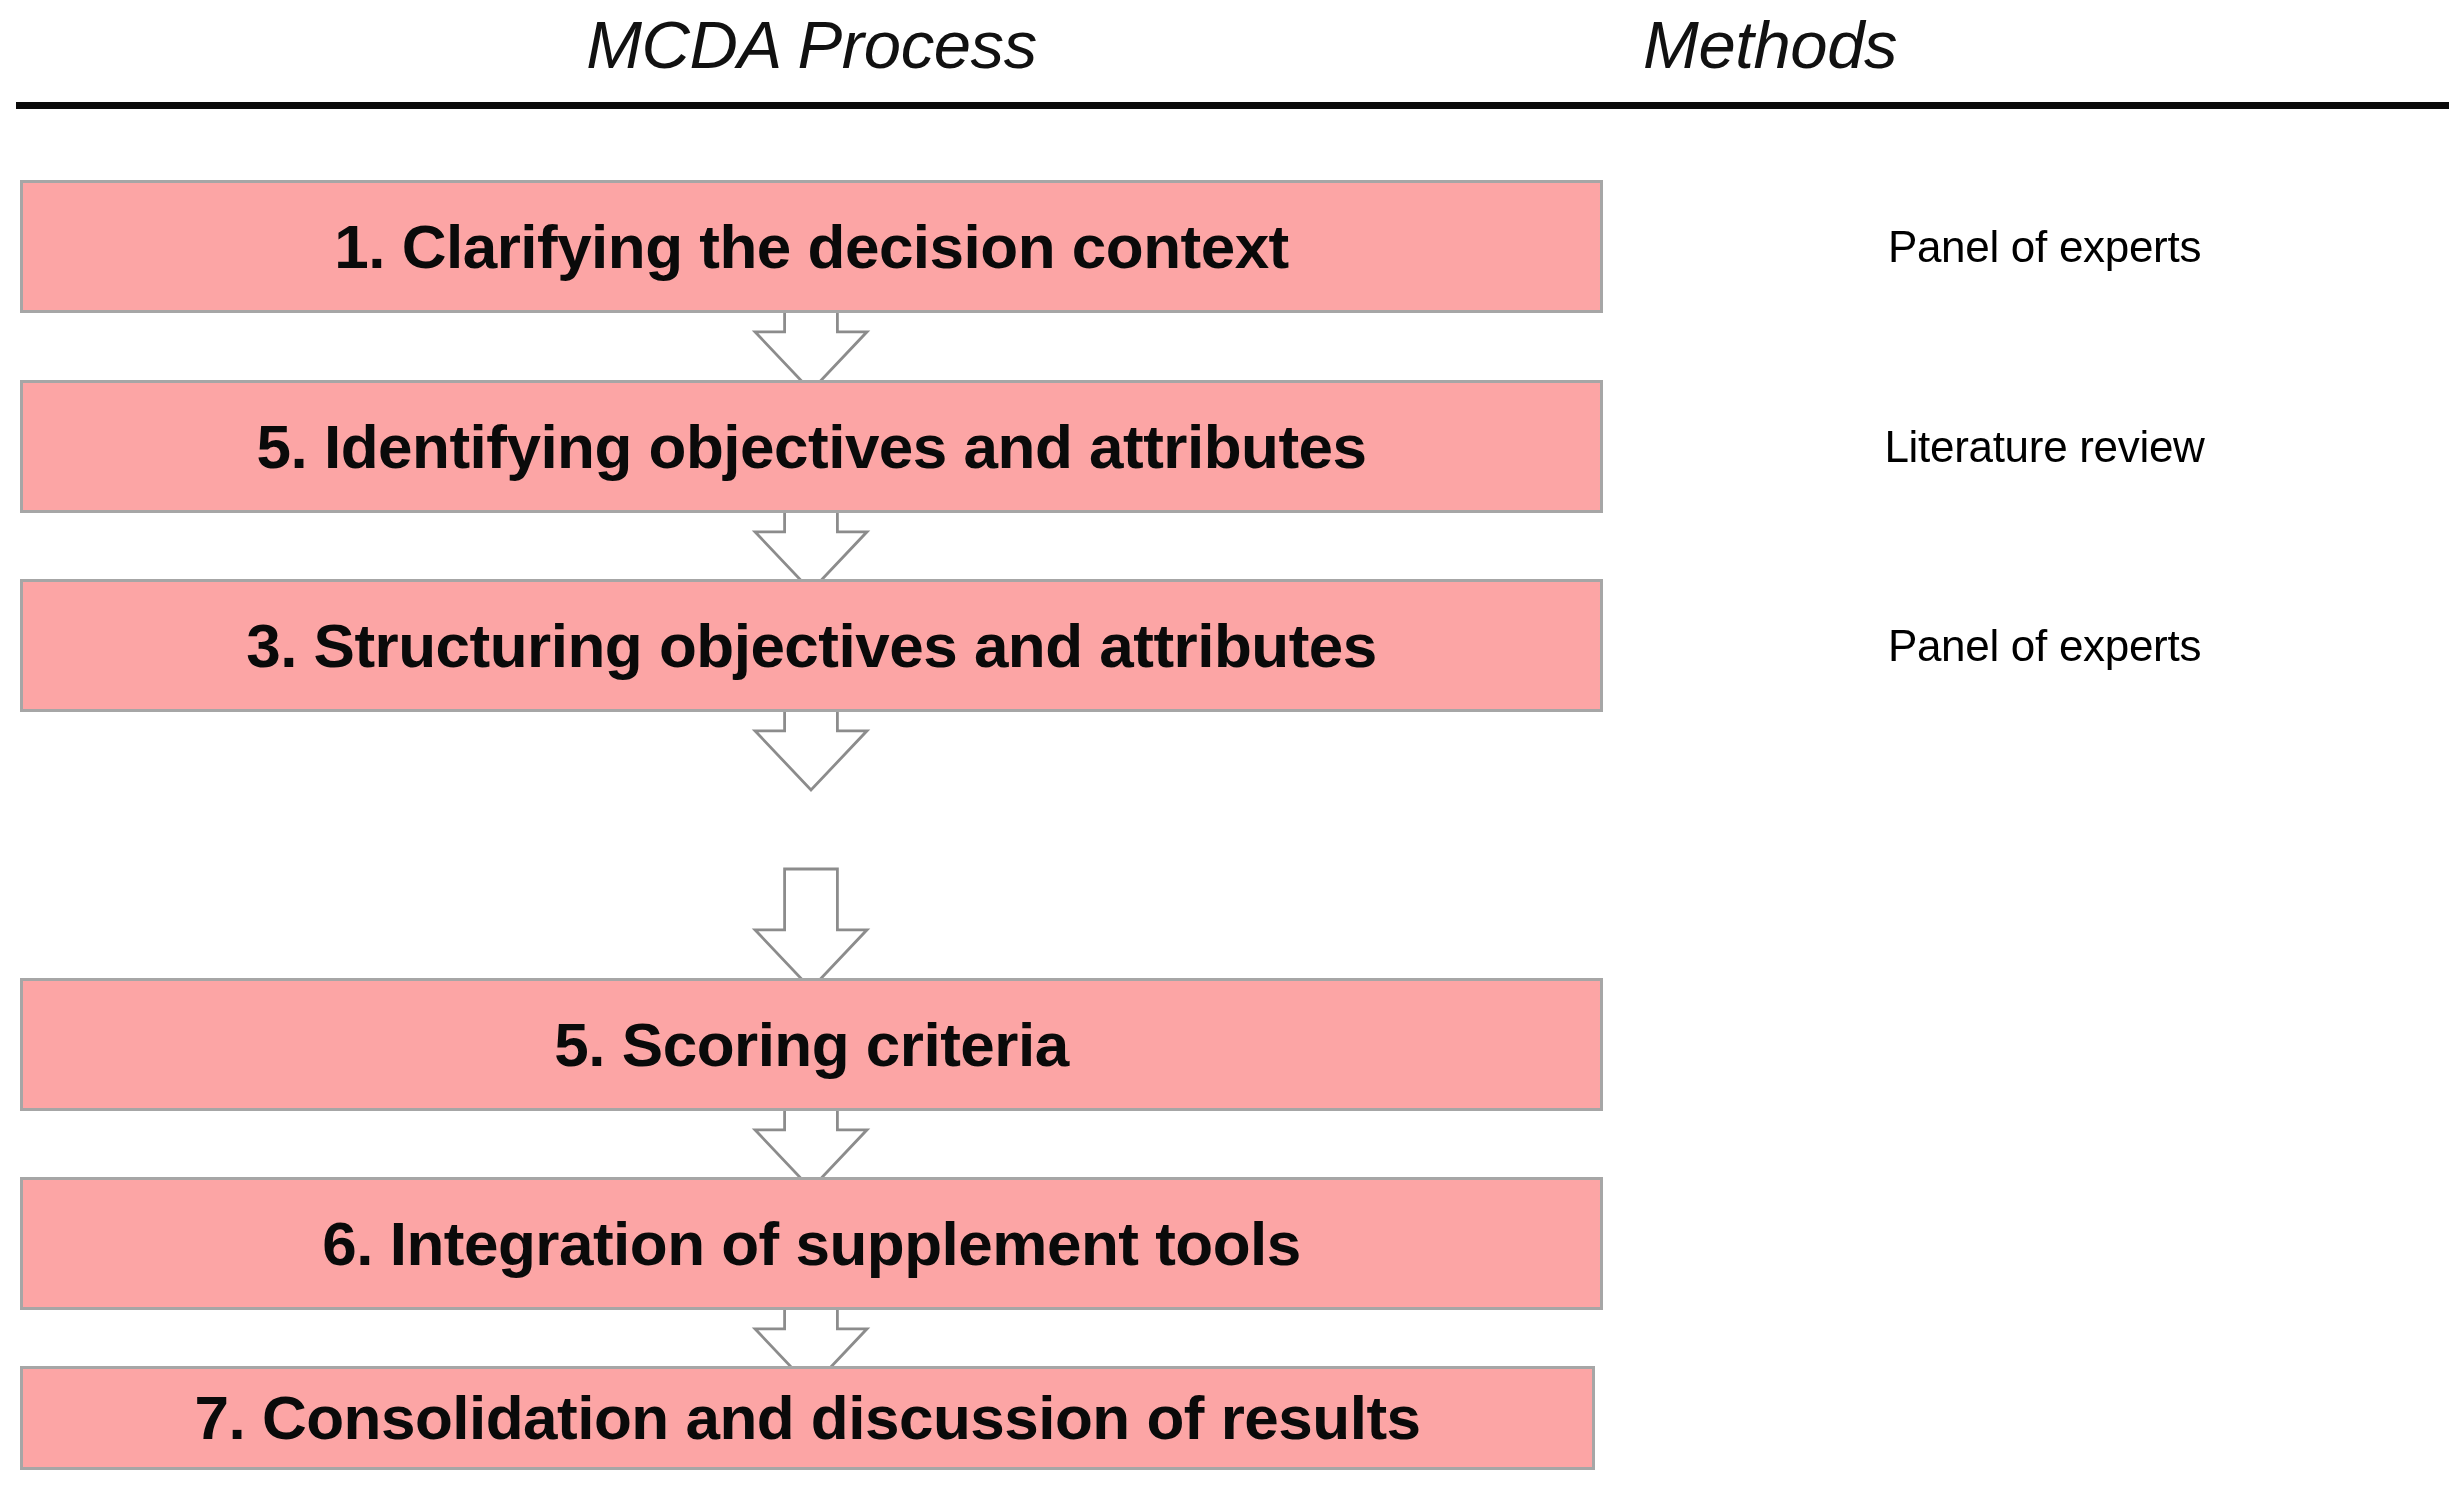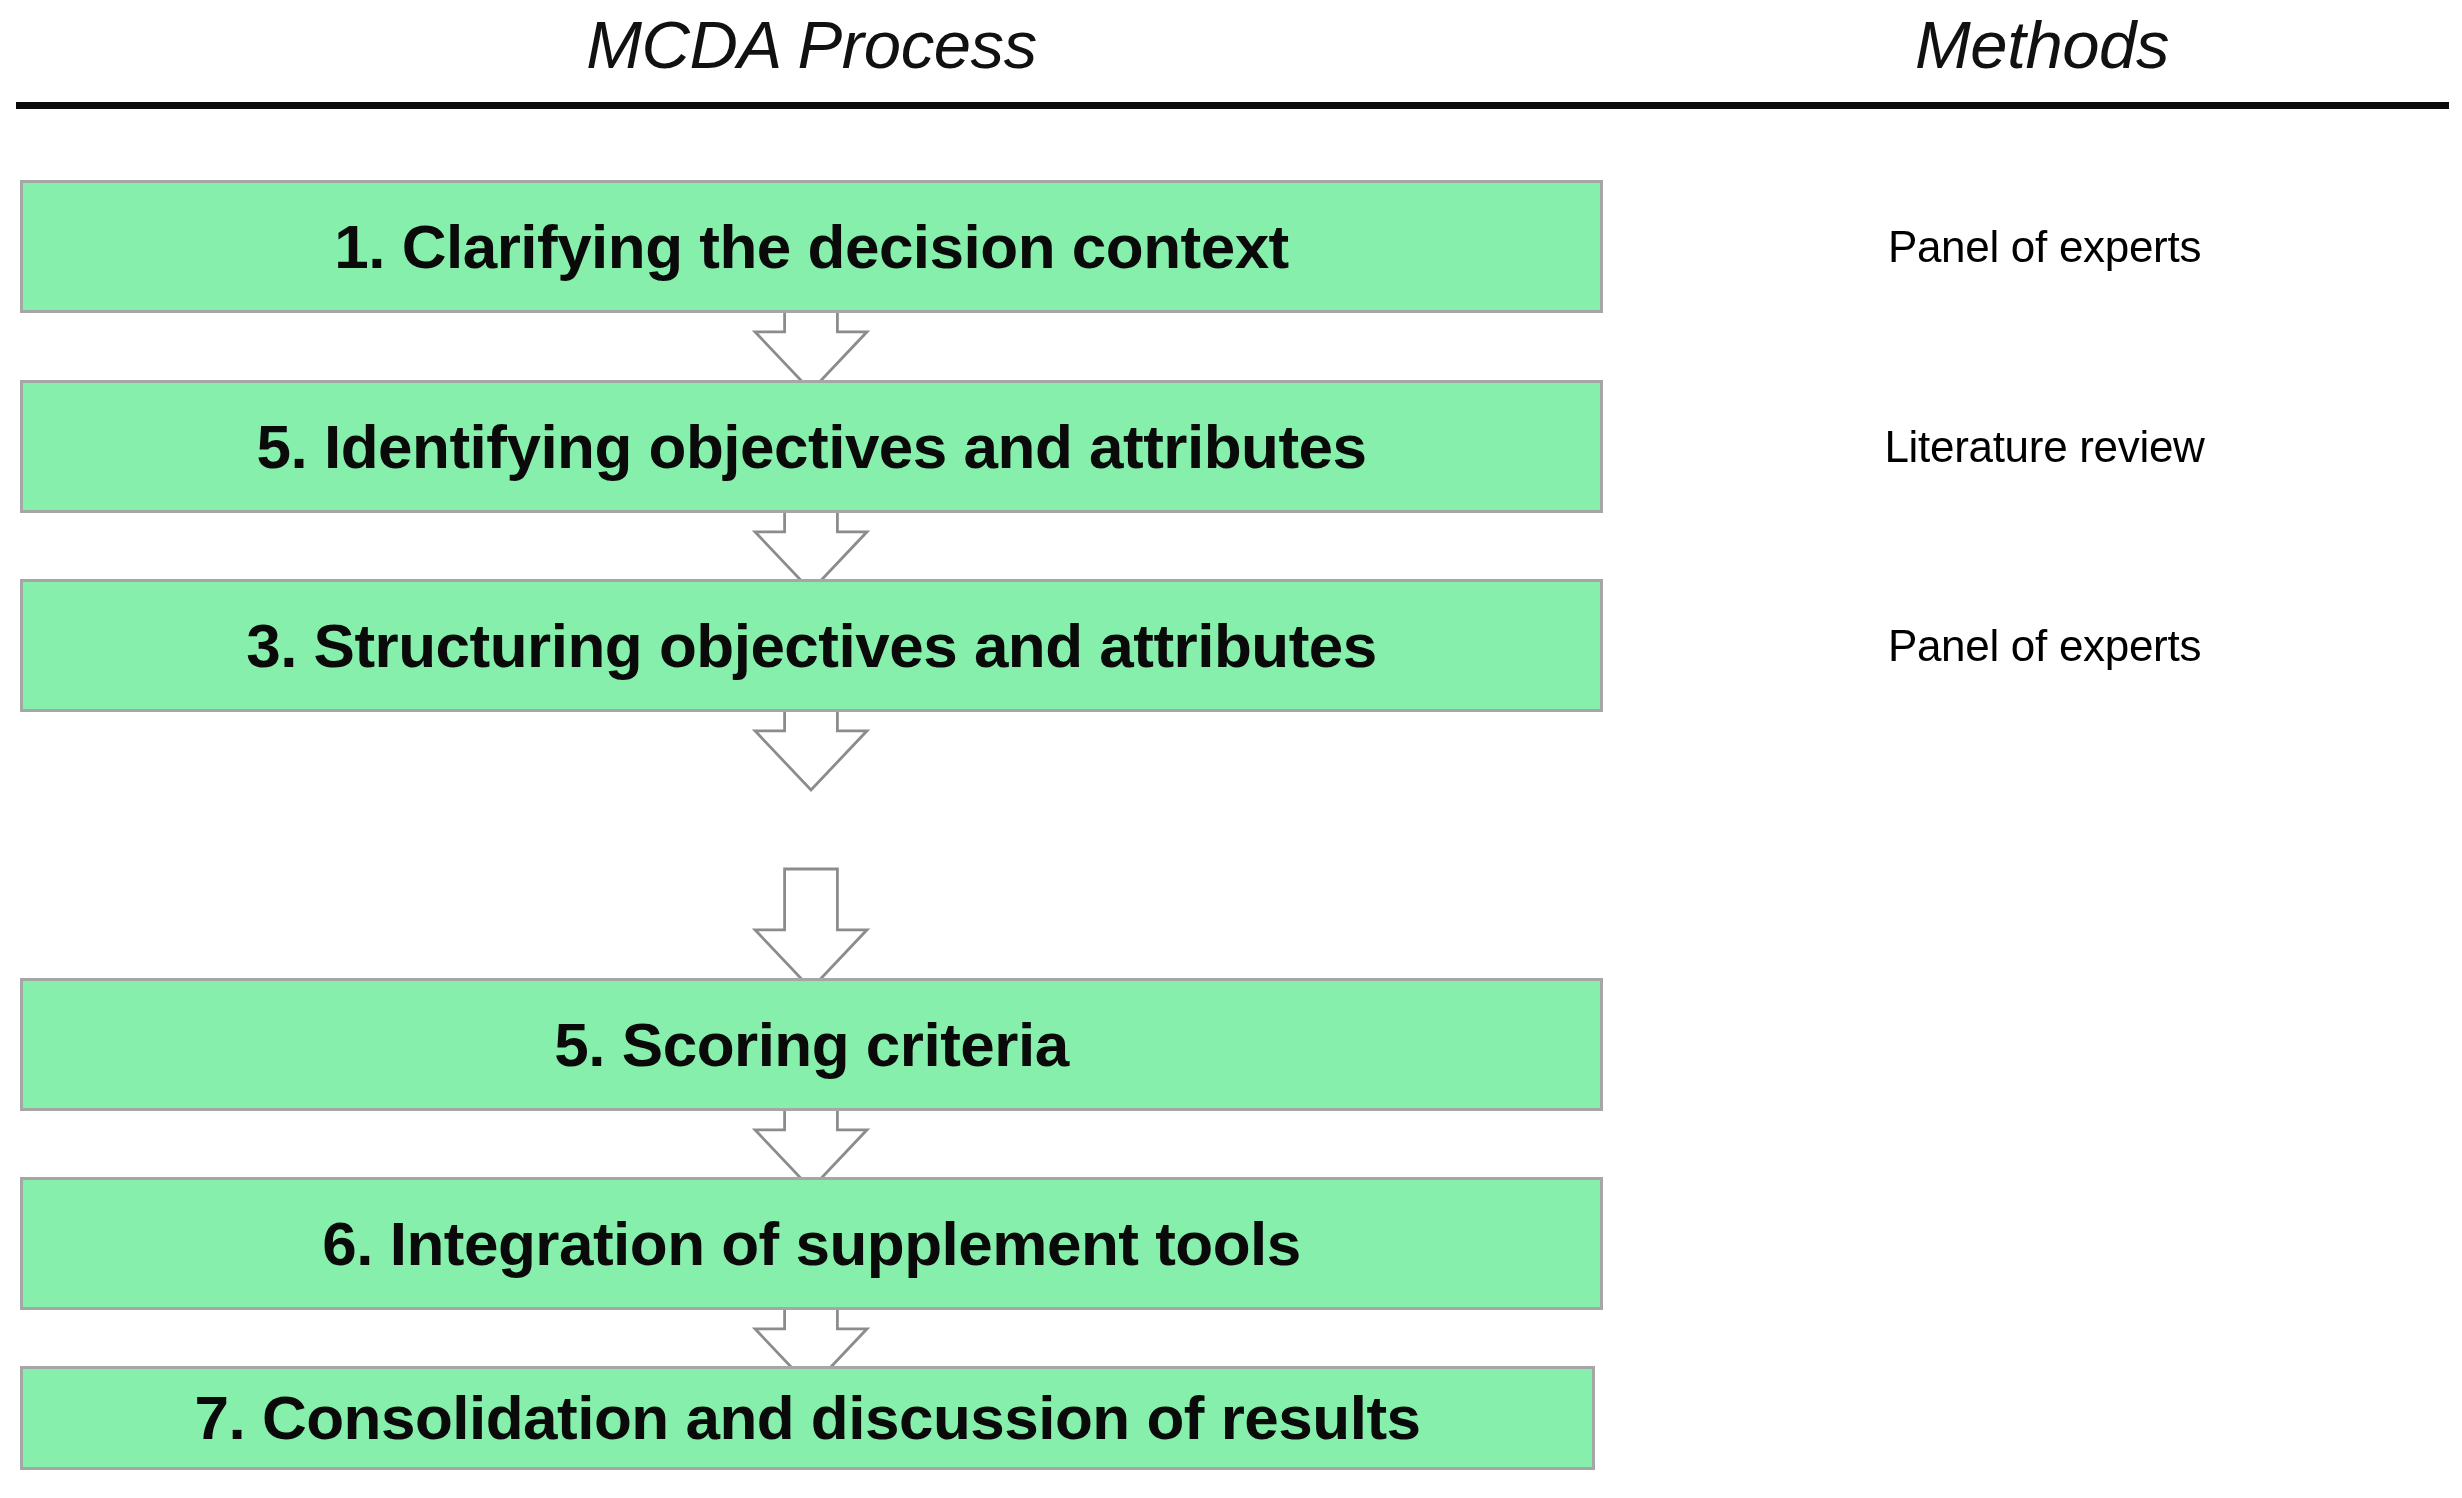--- a/index.html
+++ b/index.html
@@ -42,21 +42,20 @@
     letter-spacing: -0.4px;
   }
   .header-mcda {
     left: 20px;
     width: 1583px;
     text-align: center;
   }
   .header-methods {
     left: 1643px;
     width: 798px;
-    text-align: center;
   }
 
   
   .separator {
     position: absolute;
     left: 16px;
     top: 102px;
     width: 2433px;
     height: 7.2px;
     background: #0a0a0a;
@@ -71,21 +70,21 @@
     height: 1498px;
   }
 
   .step-box {
     position: absolute;
     left: 20px;
     width: 1583px;
     height: 133px;
     box-sizing: border-box;
     border: 3.2px solid #a6a6a6;
-    background: #86efac;
+    background: #fca5a5;
     display: flex;
     align-items: center;
     justify-content: center;
     z-index: 2;
   }
   .step-box .step-label {
     font-size: 62px;
     font-weight: bold;
     line-height: 1;
     color: #0a0a0a;

